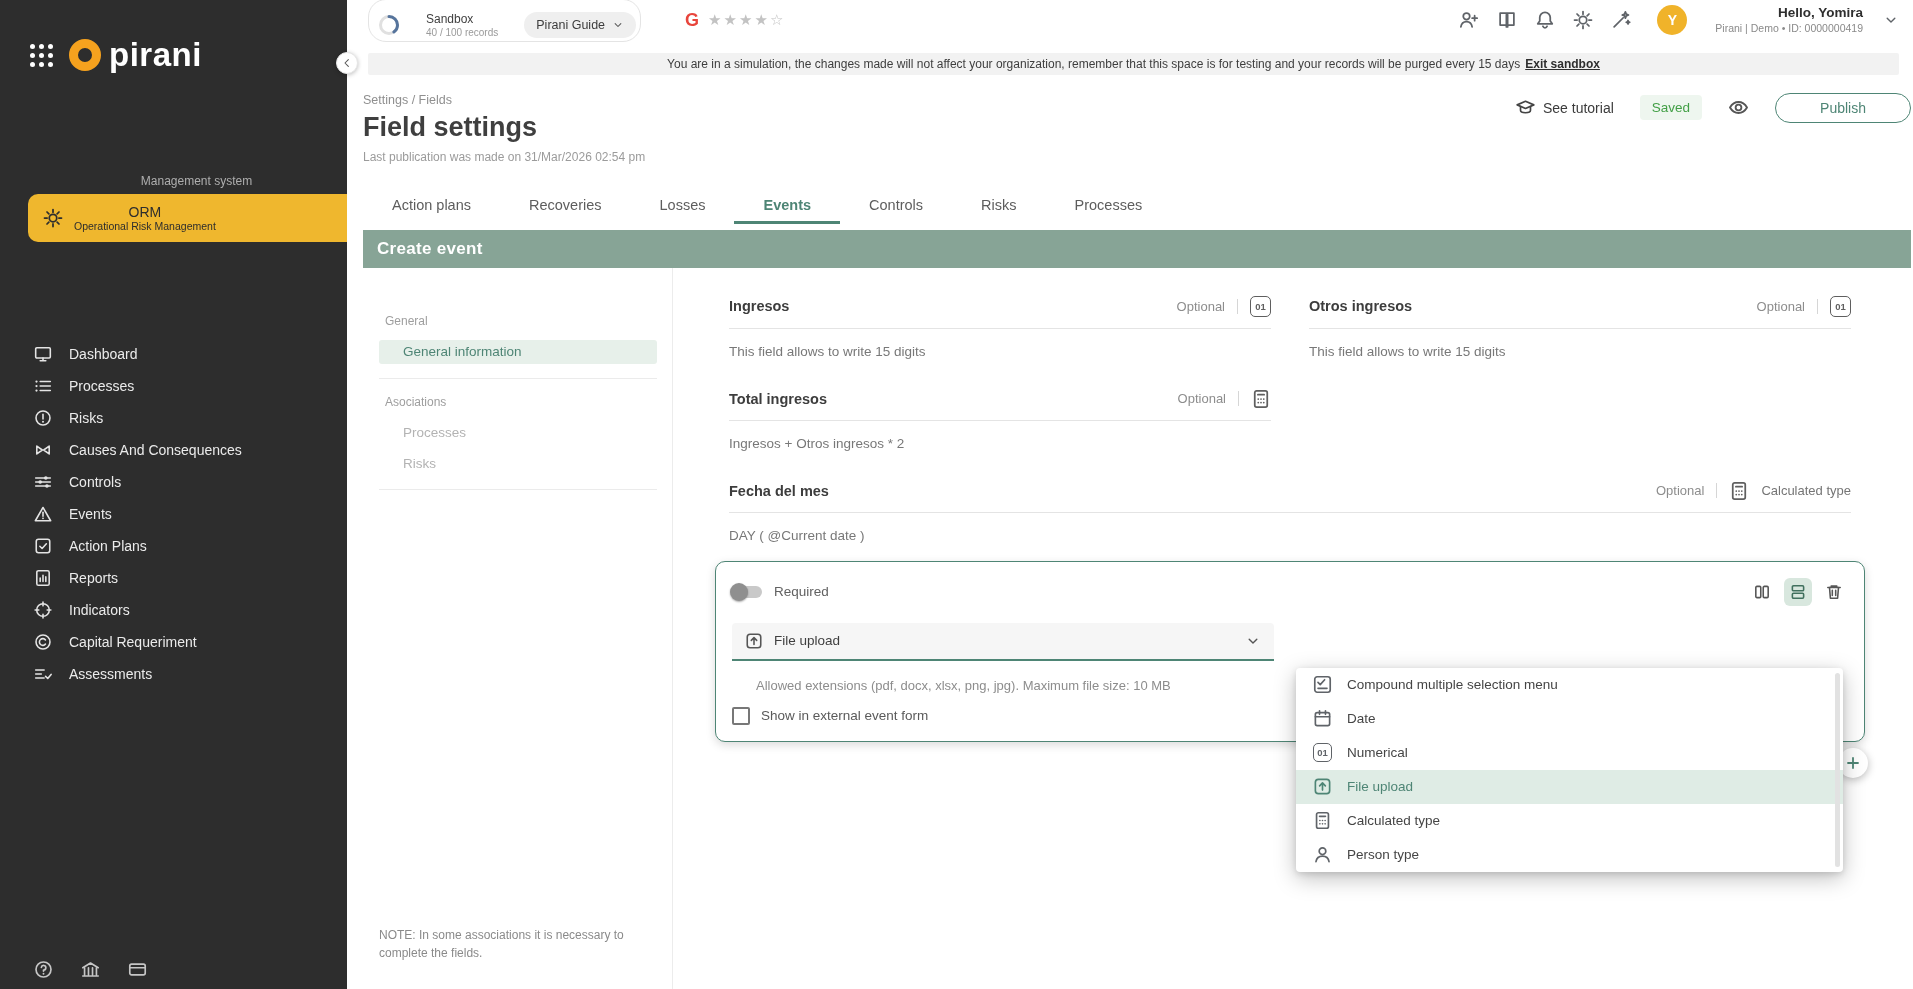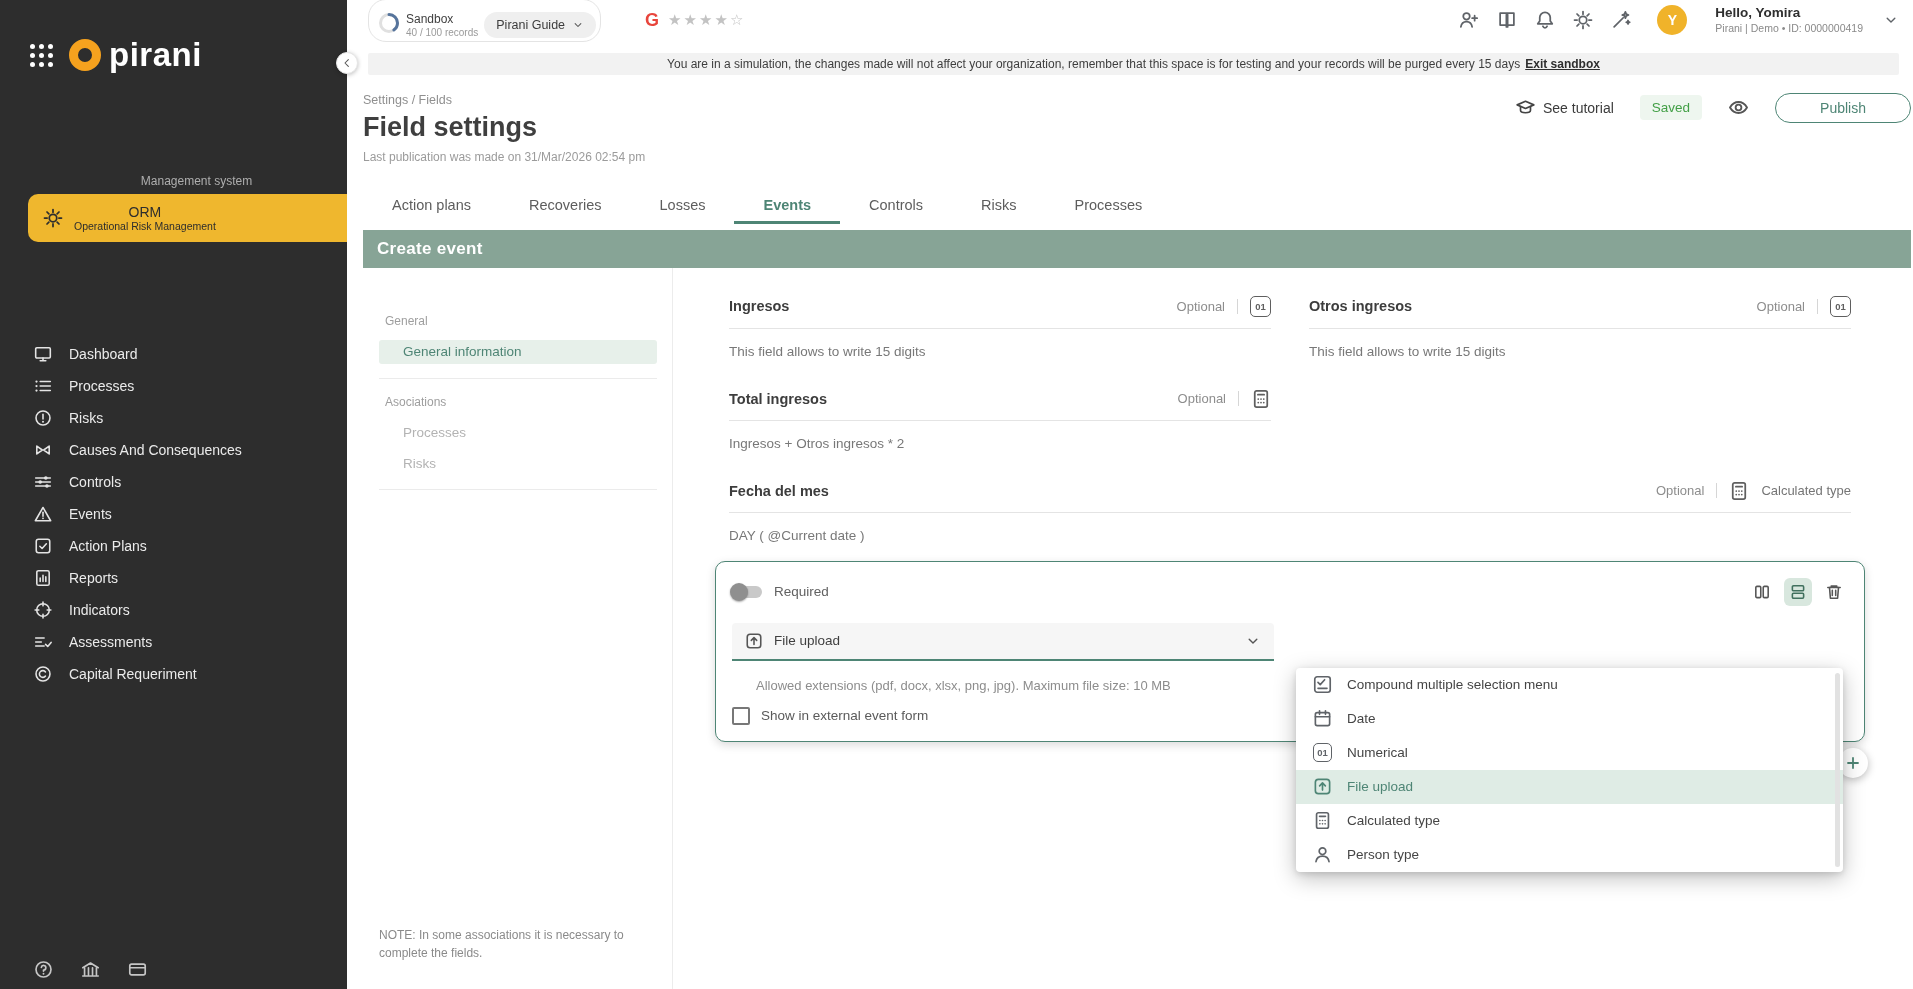--- a/index.html
+++ b/index.html
@@ -31,34 +31,34 @@
   .side-bottom svg { width:19px; height:19px; }
 
   .collapse-btn { position:absolute; left:336px; top:52px; width:22px; height:22px; border-radius:50%; background:#fff; border:1px solid #e6e6e6; box-shadow:0 1px 4px rgba(0,0,0,.25); display:flex; align-items:center; justify-content:center; color:#555; z-index:40; cursor:pointer; }
   .collapse-btn svg { width:12px; height:12px; }
 
   
   .main { flex:1; display:flex; flex-direction:column; background:#fff; min-width:0; }
 
   
   .topbar { height:40px; display:flex; align-items:center; padding:0 14px 0 21px; background:#fff; }
-  .sandbox-pill { display:flex; align-items:flex-start; gap:6px; border:1px solid #e4e4e4; border-radius:18px; padding:12px 4px 3px 9px; cursor:pointer; }
+  .sandbox-pill { display:flex; align-items:center; gap:26px; border:1px solid #e4e4e4; border-radius:18px; padding:12px 4px 3px 9px; cursor:pointer; }
   .sandbox-title { font-size:12px; color:#3f3f3f; }
   .sandbox-records { font-size:10px; color:#9a9a9a; margin-top:1px; }
   .guide-chip { display:flex; align-items:center; gap:7px; background:#efefef; border-radius:15px; padding:6px 12px; font-size:12.5px; color:#3c3c3c; cursor:pointer; }
   .guide-chip svg { width:12px; height:12px; color:#555; }
   .rating { display:flex; align-items:center; gap:9px; margin-left:44px; }
   .rating-logo { font-size:18px; font-weight:700; color:#e8453c; }
   .stars { font-size:15px; color:#c3c3c3; letter-spacing:2px; cursor:pointer; }
   .top-actions { margin-left:auto; display:flex; align-items:center; gap:18px; color:#5f6368; }
   .top-actions .icon { width:20px; height:20px; cursor:pointer; }
   .top-actions svg { width:20px; height:20px; }
   .avatar { width:30px; height:30px; border-radius:50%; background:#f0b32a; color:#fff; font-size:14px; font-weight:700; display:flex; align-items:center; justify-content:center; margin-left:8px; cursor:pointer; }
   .user-block { margin:0 2px 0 10px; line-height:1.25; cursor:pointer; }
-  .user-greeting { font-size:13.5px; font-weight:700; color:#2f2f2f; }
+  .user-greeting { font-size:13.5px; font-weight:700; color:#2f2f2f;text-align:right; }
   .user-account { font-size:10.5px; color:#8a8a8a; }
   .user-chevron { width:16px; height:16px; color:#5f6368; cursor:pointer; }
   .user-chevron svg { width:16px; height:16px; }
 
   
   .banner { margin:13px 14px 0 21px; height:22px; background:#f2f2f2; border-radius:2px; display:flex; align-items:center; justify-content:center; gap:5px; font-size:12px; color:#3e3e3e; }
   .banner-link { font-weight:700; text-decoration:underline; cursor:pointer; color:#2e2e2e; }
 
   
   .page-head { margin:18px 2px 0 16px; display:flex; justify-content:space-between; align-items:flex-start; }
@@ -394,32 +394,32 @@
           <span class="icon">
             <svg class="ic">
               <use href="#i-target"></use>
             </svg>
           </span>
           <span>Indicators</span>
         </div>
       <div class="side-item">
           <span class="icon">
             <svg class="ic">
+              <use href="#i-capital"></use>
+            </svg>
+          </span>
+          <span>Capital Requeriment</span>
+        </div>
+      <div class="side-item">
+          <span class="icon">
+            <svg class="ic">
               <use href="#i-tasks"></use>
             </svg>
           </span>
           <span>Assessments</span>
-        </div>
-      <div class="side-item">
-          <span class="icon">
-            <svg class="ic">
-              <use href="#i-capital"></use>
-            </svg>
-          </span>
-          <span>Capital Requeriment</span>
         </div>
     </nav>
     <div class="side-bottom">
       <span class="icon">
           <svg class="ic">
             <use href="#i-help"></use>
           </svg>
         </span>
       <span class="icon">
           <svg class="ic">

